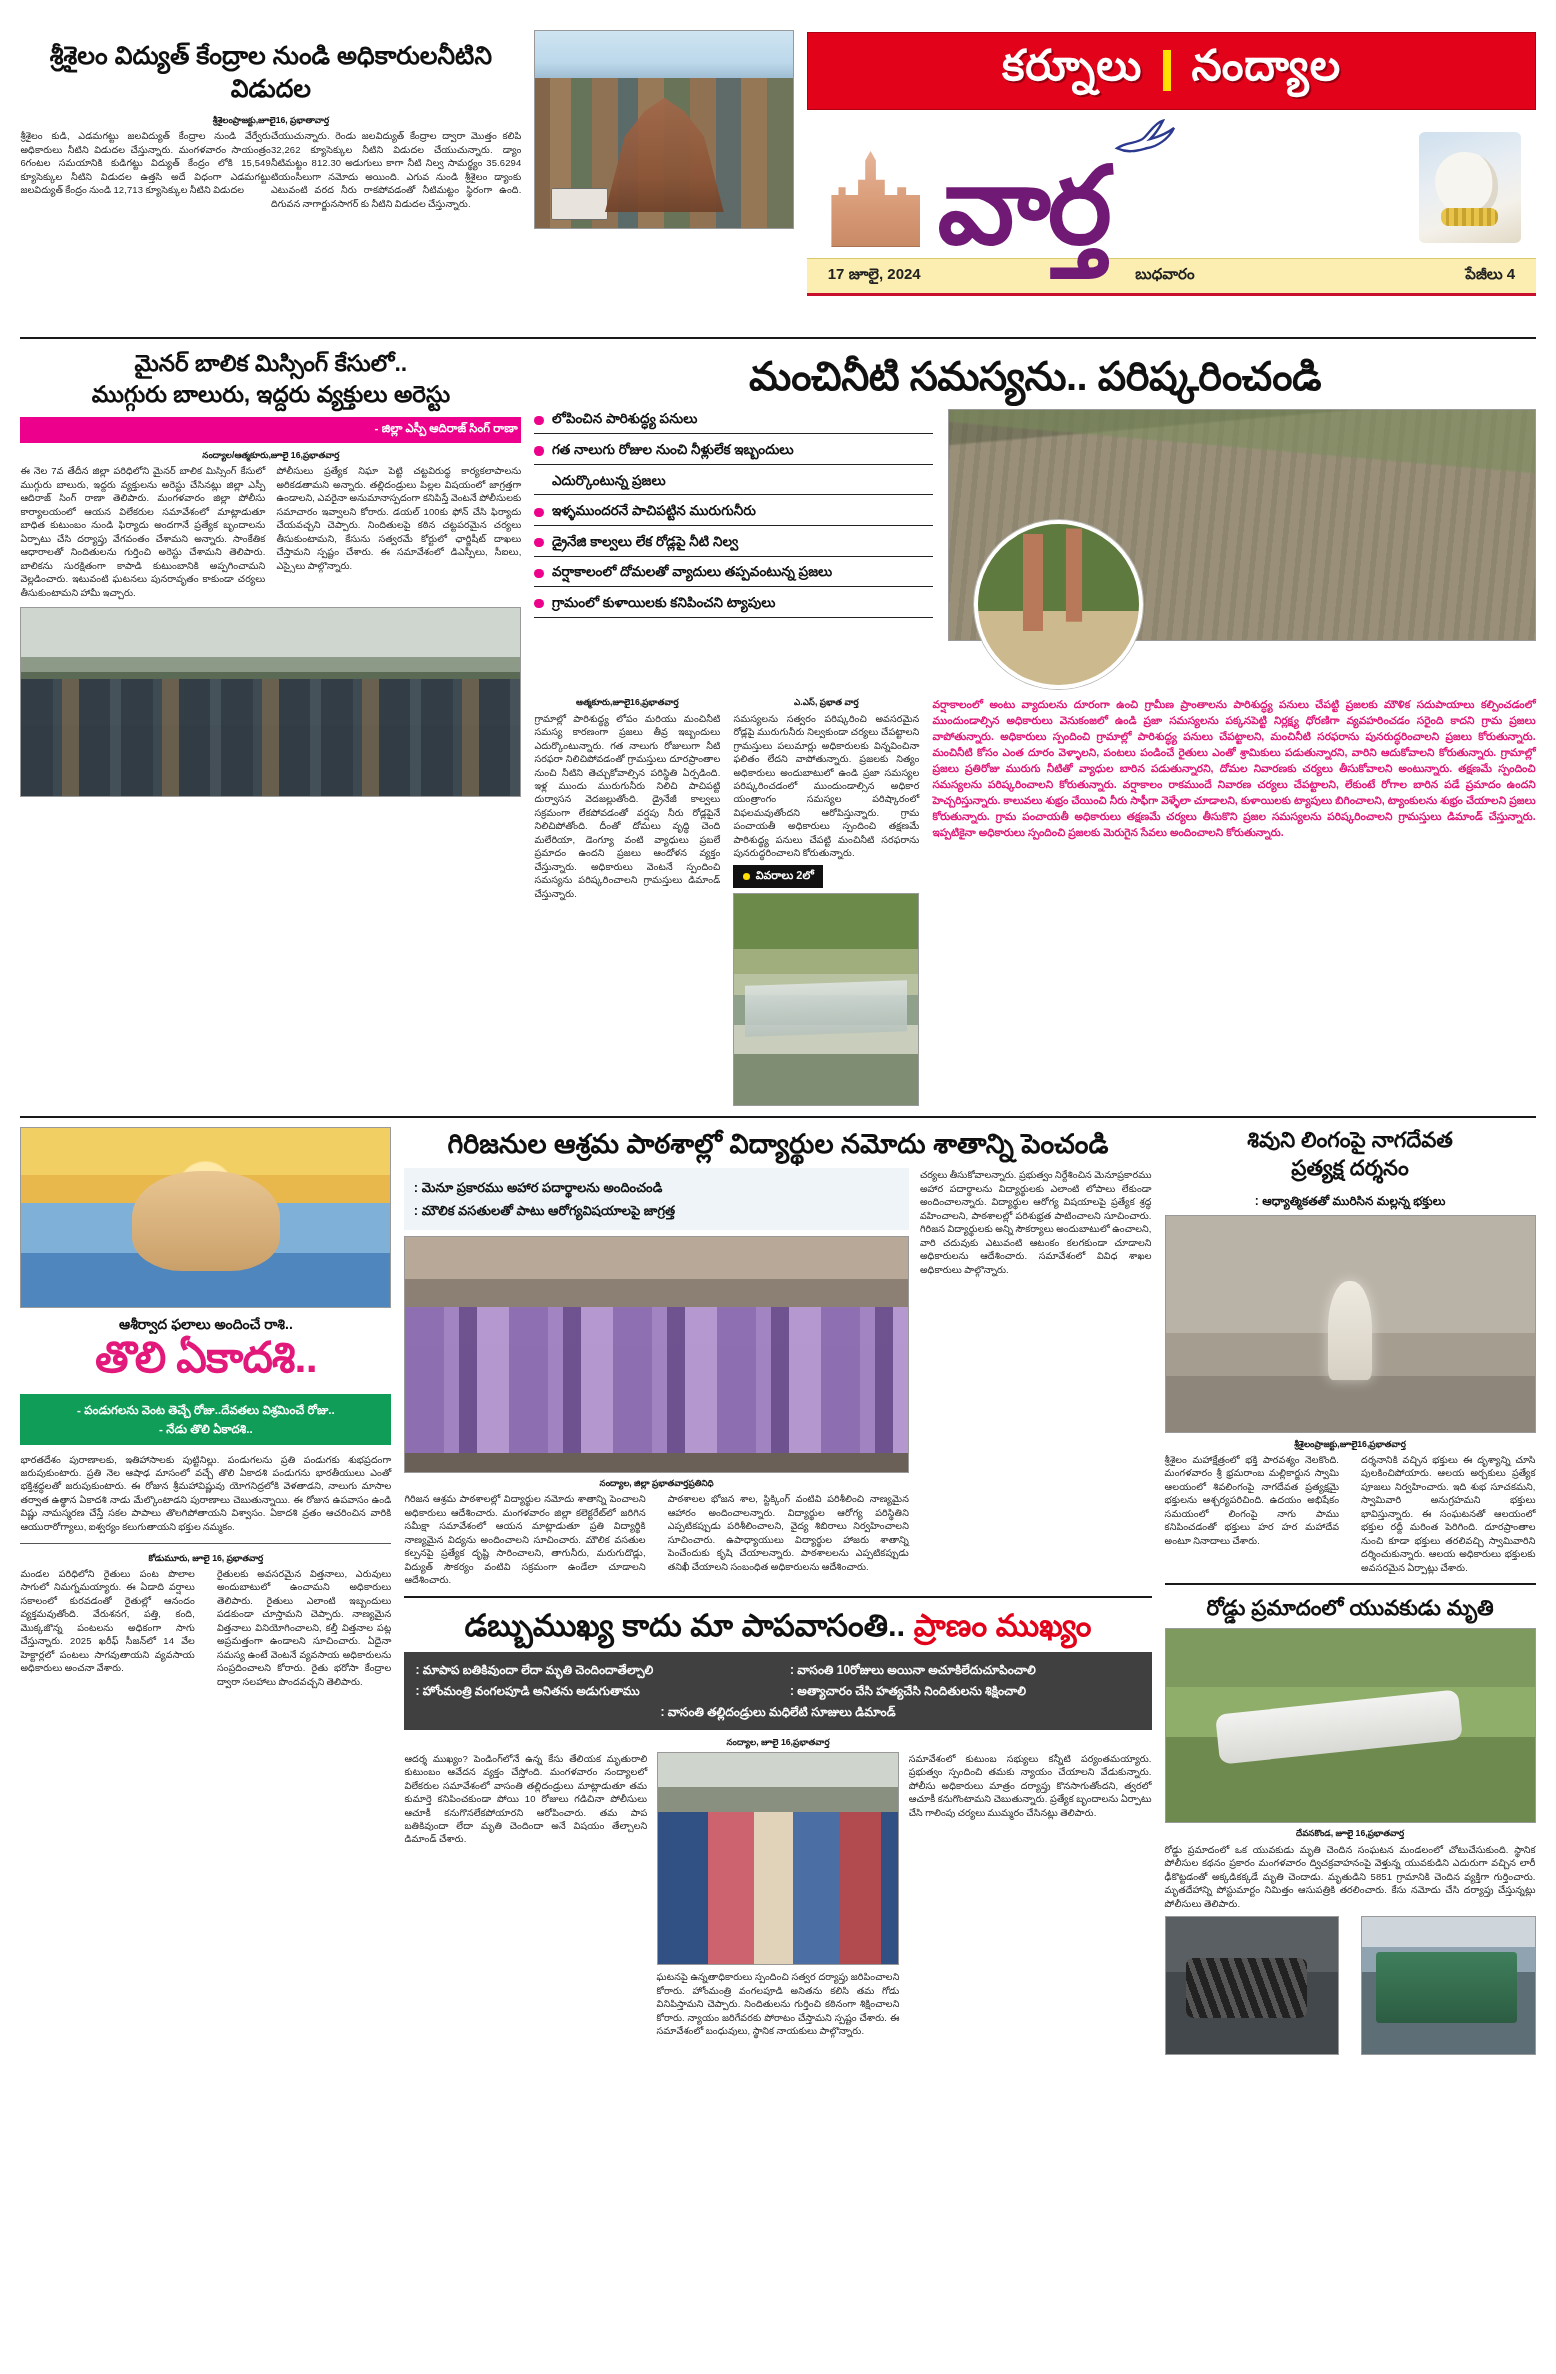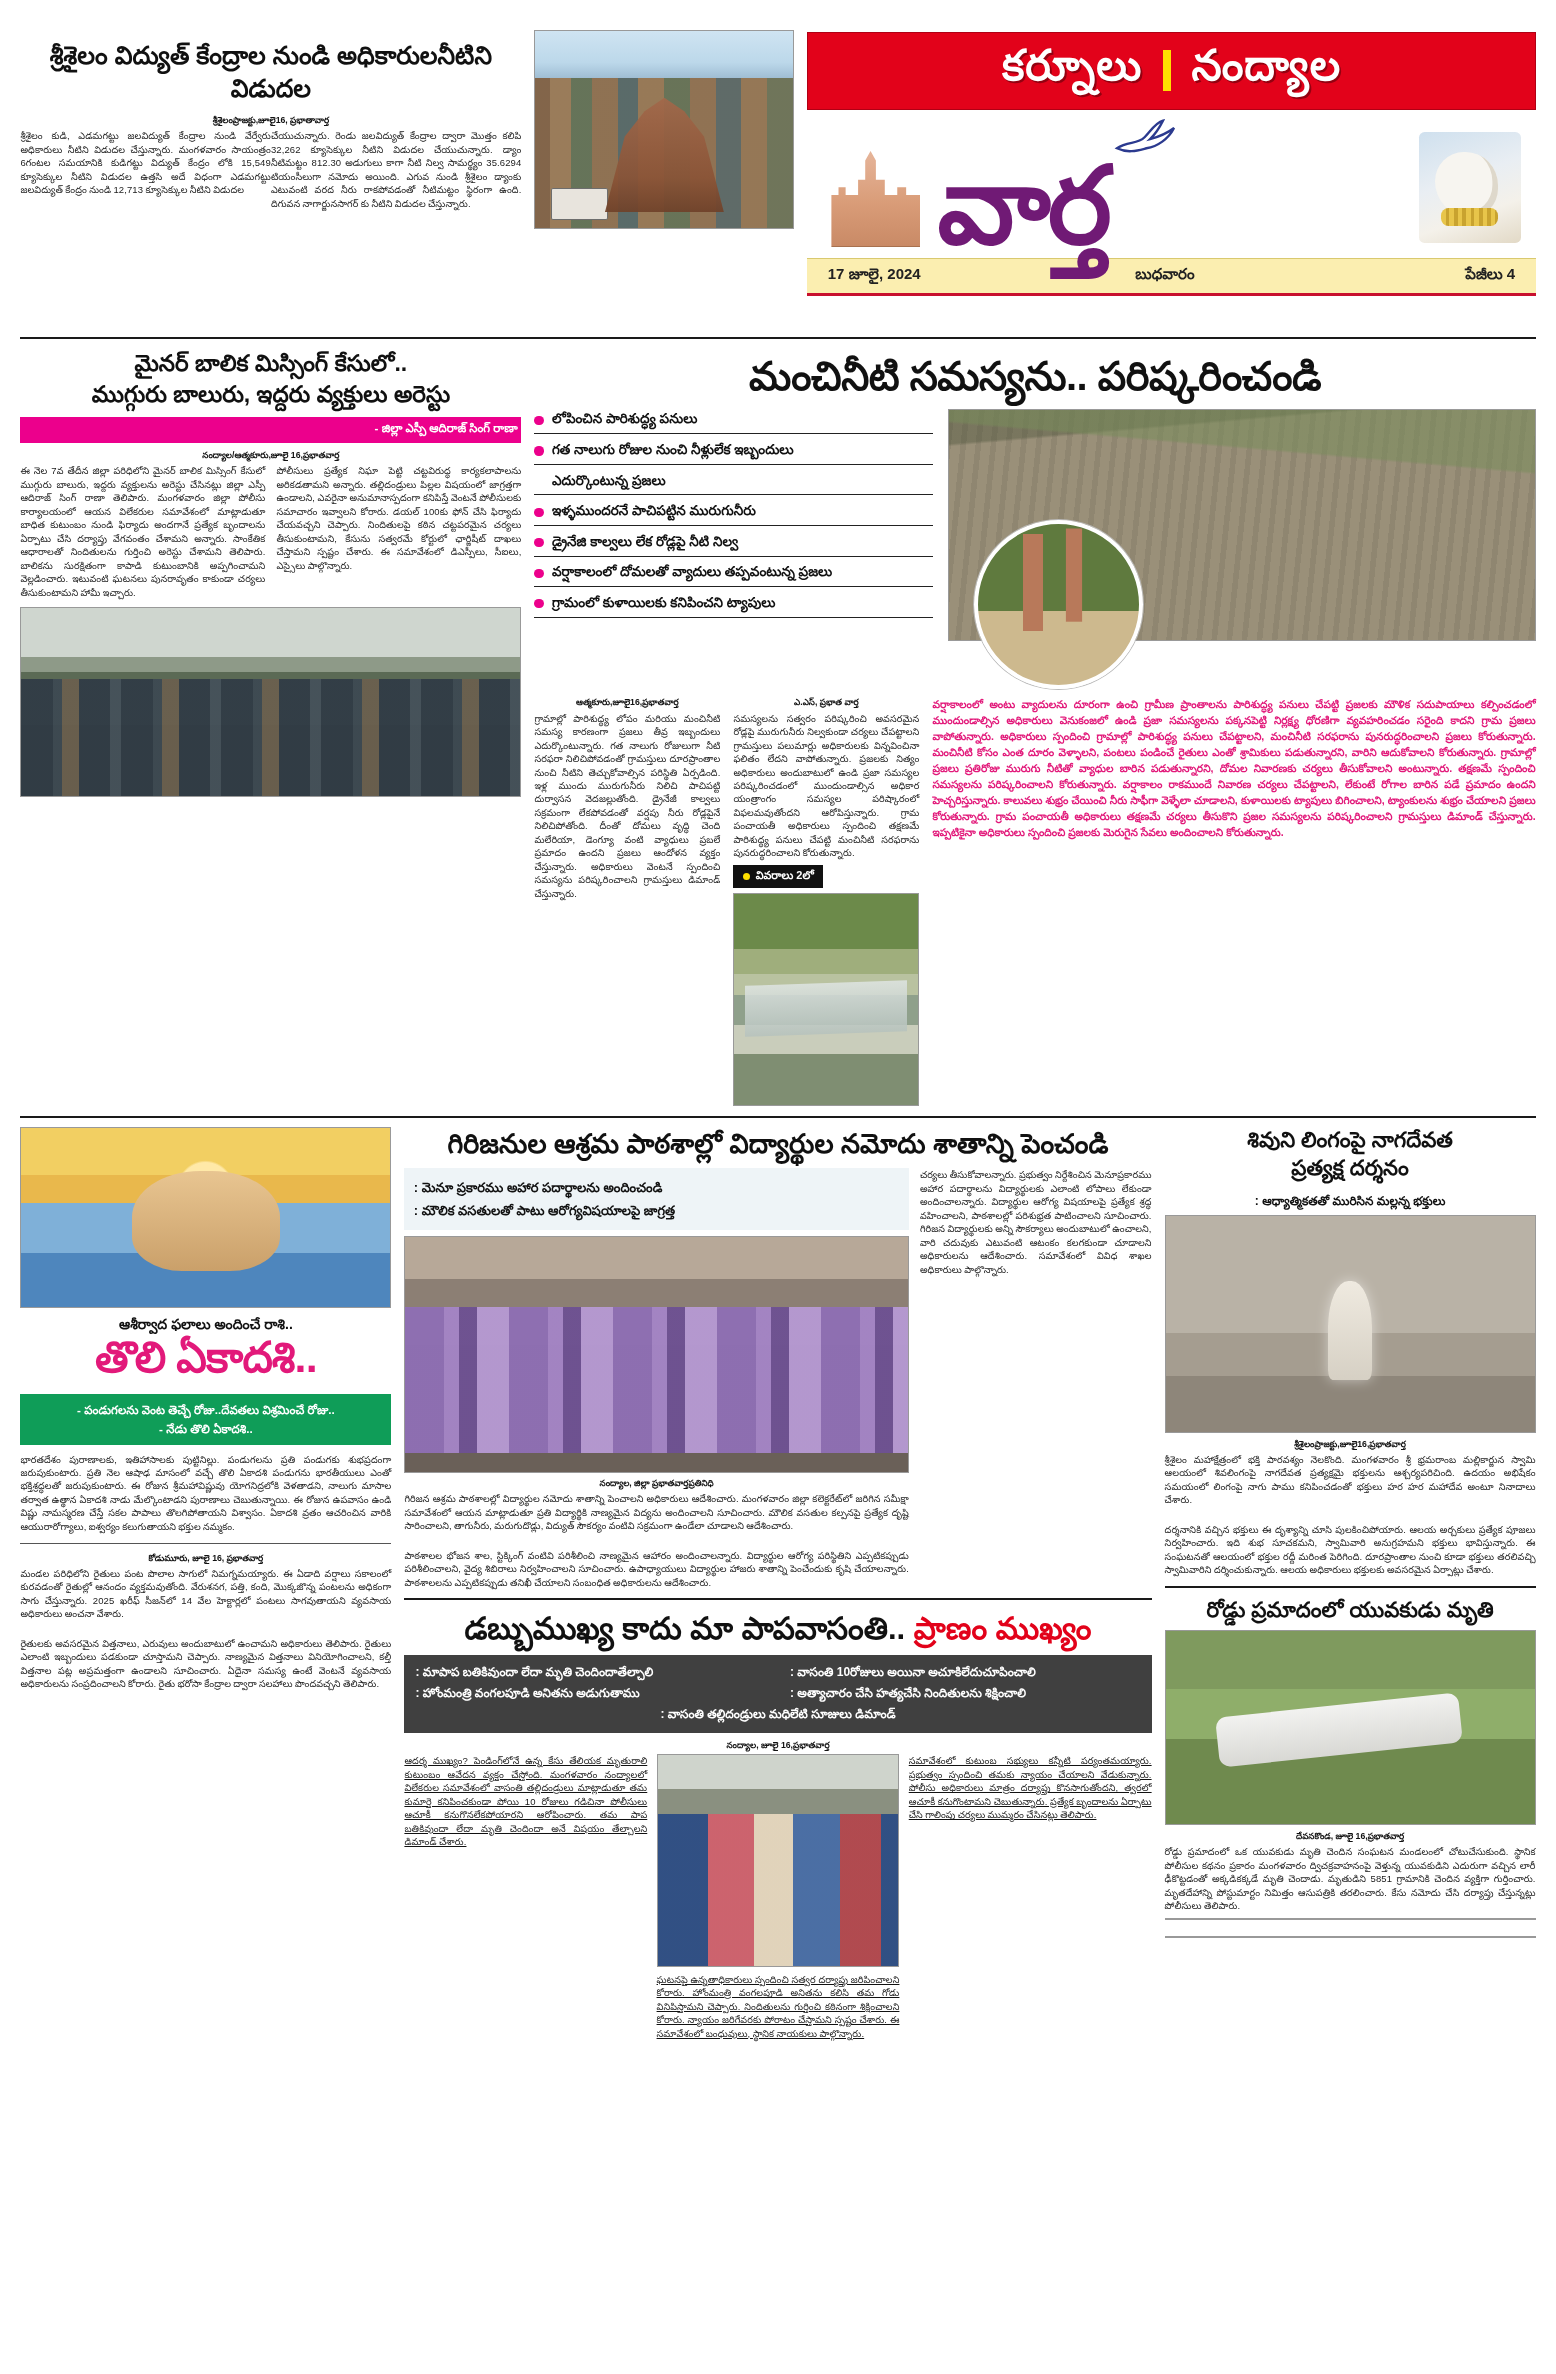--- a/index.html
+++ b/index.html
@@ -294,23 +294,23 @@
     line-height: 1.1; letter-spacing: -0.9px;
   }
   .kicker-ctr { font-size: 14px; font-weight: bold; text-align: center; line-height: 1.35; }
   .hl-med { font-size: 21.3px; font-weight: bold; text-align: center; line-height: 1.3; }
   .hl-lg  { font-size: 27px; font-weight: bold; text-align: center; line-height: 1.26; }
   .hl-xl  { font-size: 31px; font-weight: bold; text-align: center; line-height: 1.22; }
   .hl-xl .accent { color: #e2021a; }
 
   
   .sec-b { display: flex; gap: 13px; margin-top: 9.3px; }
-  .three { display: flex; gap: 9.3px; text-decoration: underline; }
+  .three { display: flex; gap: 9.3px; }
   .three > div { flex: 1; }
-  .two { display: flex; gap: 16px; flex-direction: column; }
+  .two { display: flex; gap: 22px; }
   .two > div { flex: 1; }
 </style>
 </head>
 <body>
 
 <div class="page">
 
   <div class="masthead">
 
     <div class="mh-left">

